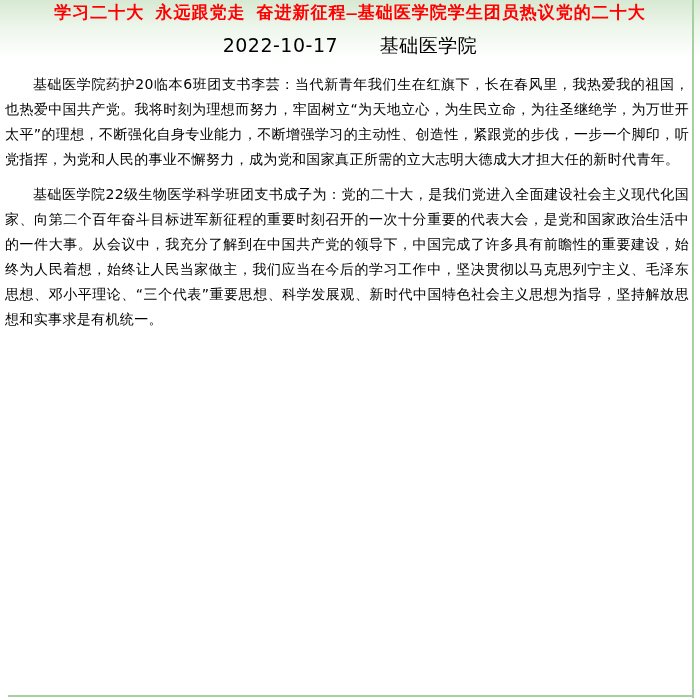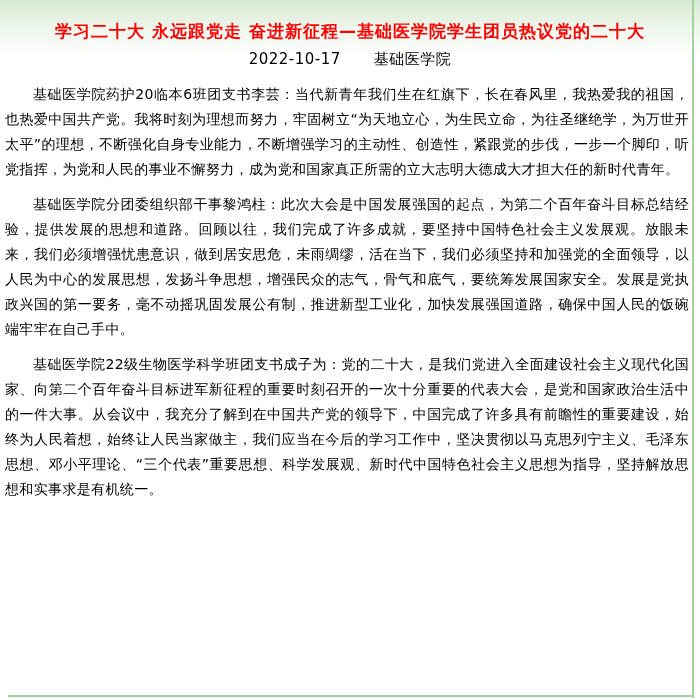--- a/index.html
+++ b/index.html
@@ -26,32 +26,33 @@
   }
   .border-bottom {
     position: absolute;
     bottom: 1px;
     left: 8px;
     right: 6px;
     height: 2px;
     background: #a5d0a0;
   }
   .title {
-    padding-top: 20px;
+    padding-top: 3px;
     text-align: center;
     color: #ff0000;
     font-size: 17px;
     font-weight: bold;
     letter-spacing: 1px;
     line-height: 22px;
+    font-family: Liberation Mono, monospace;
   }
   .meta {
     margin-top: 8px;
     text-align: center;
-    font-size: 15px;
+    font-size: 19px;
     color: #000000;
     letter-spacing: 0.5px;
   }
   .meta .date {
     margin-right: 2.2em;
   }
   .content {
     margin-top: 13px;
     padding: 0 11px 0 5px;
     font-size: 14px;
@@ -73,16 +74,15 @@
   <div class="border-bottom"></div>
 
   <div class="title">学习二十大 永远跟党走 奋进新征程—基础医学院学生团员热议党的二十大</div>
 
   <div class="meta">
     <span class="date">2022-10-17</span><span>基础医学院</span>
   </div>
 
   <div class="content">
     <p>基础医学院药护20临本6班团支书李芸：当代新青年我们生在红旗下，长在春风里，我热爱我的祖国，也热爱中国共产党。我将时刻为理想而努力，牢固树立“为天地立心，为生民立命，为往圣继绝学，为万世开太平”的理想，不断强化自身专业能力，不断增强学习的主动性、创造性，紧跟党的步伐，一步一个脚印，听党指挥，为党和人民的事业不懈努力，成为党和国家真正所需的立大志明大德成大才担大任的新时代青年。</p>
-    <p>基础医学院分团委组织部干事黎鸿柱：此次大会是中国发展强国的起点，为第二个百年奋斗目标总结经验，提供发展的思想和道路。回顾以往，我们完成了许多成就，要坚持中国特色社会主义发展观。放眼未来，我们必须增强忧患意识，做到居安思危，未雨绸缪，活在当下，我们必须坚持和加强党的全面领导，以人民为中心的发展思想，发扬斗争思想，增强民众的志气，骨气和底气，要统筹发展国家安全。发展是党执政兴国的第一要务，毫不动摇巩固发展公有制，推进新型工业化，加快发展强国道路，确保中国人民的饭碗端牢牢在自己手中。</p>
     <p>基础医学院22级生物医学科学班团支书成子为：党的二十大，是我们党进入全面建设社会主义现代化国家、向第二个百年奋斗目标进军新征程的重要时刻召开的一次十分重要的代表大会，是党和国家政治生活中的一件大事。从会议中，我充分了解到在中国共产党的领导下，中国完成了许多具有前瞻性的重要建设，始终为人民着想，始终让人民当家做主，我们应当在今后的学习工作中，坚决贯彻以马克思列宁主义、毛泽东思想、邓小平理论、“三个代表”重要思想、科学发展观、新时代中国特色社会主义思想为指导，坚持解放思想和实事求是有机统一。</p>
   </div>
 </div>
 
 </body></html>

